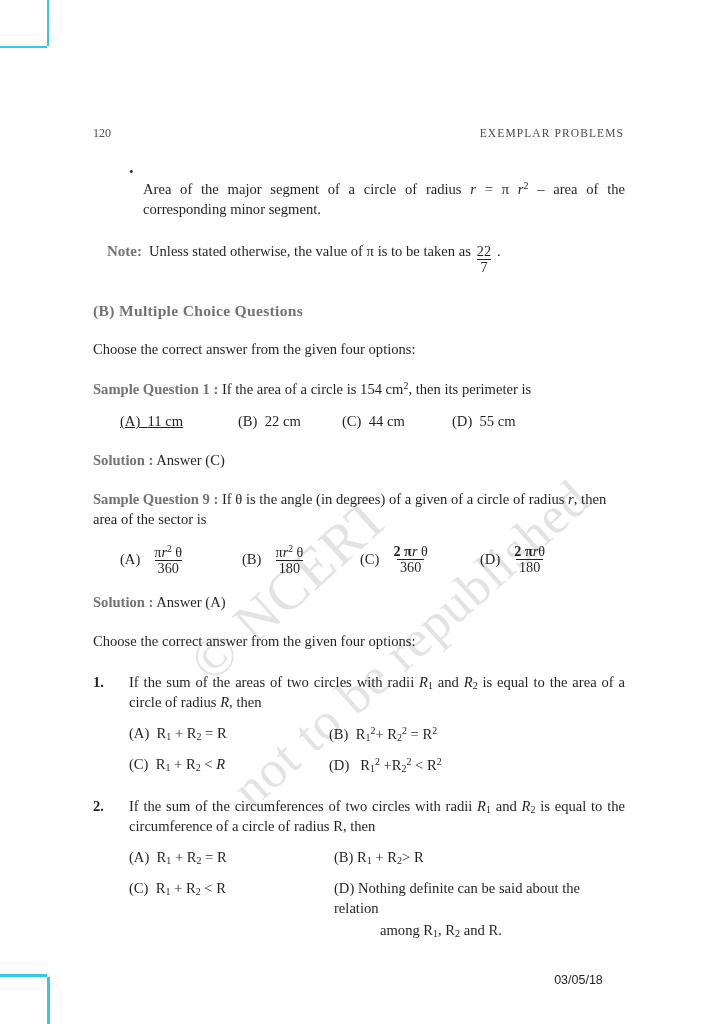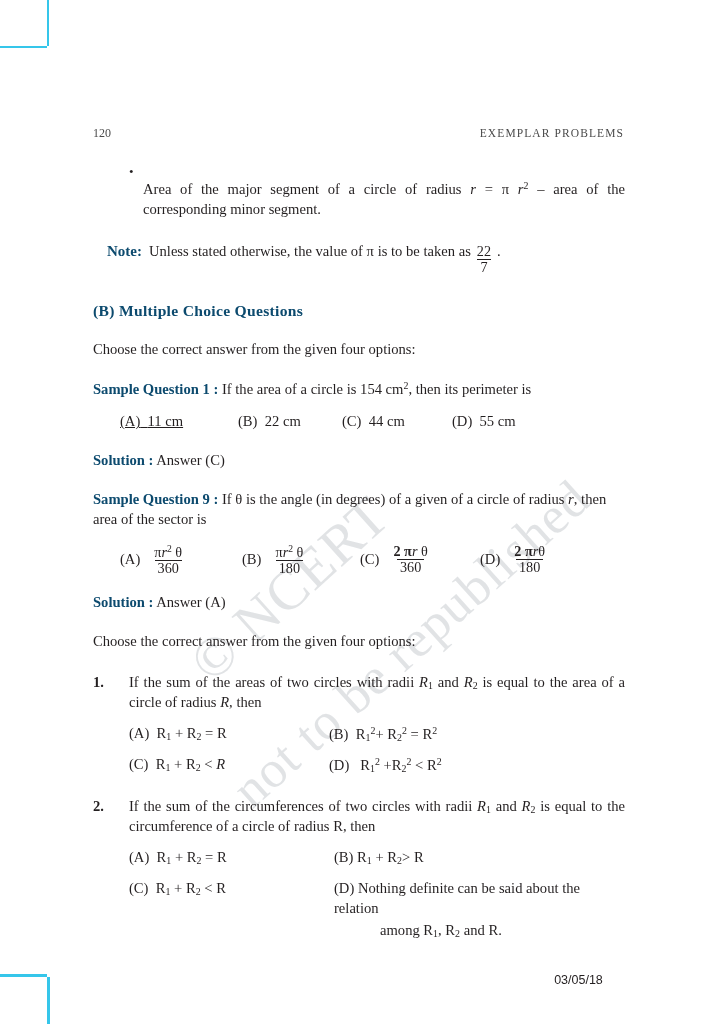--- a/index.html
+++ b/index.html
@@ -85,21 +85,21 @@
 
   .content {
     position: absolute;
     left: 93px;
     top: 158px;
     width: 532px;
     font-size: 14.6px;
     line-height: 1.37;
   }
 
-  .cyan { color: #0c4a6e; }
+  .cyan { color: #737373; }
   .b    { font-weight: bold; }
   .i    { font-style: italic; }
 
   
   .bullet-row {
     display: flex;
     margin-top: 5px;
     padding-left: 36px;
   }
   .bullet-dot {

